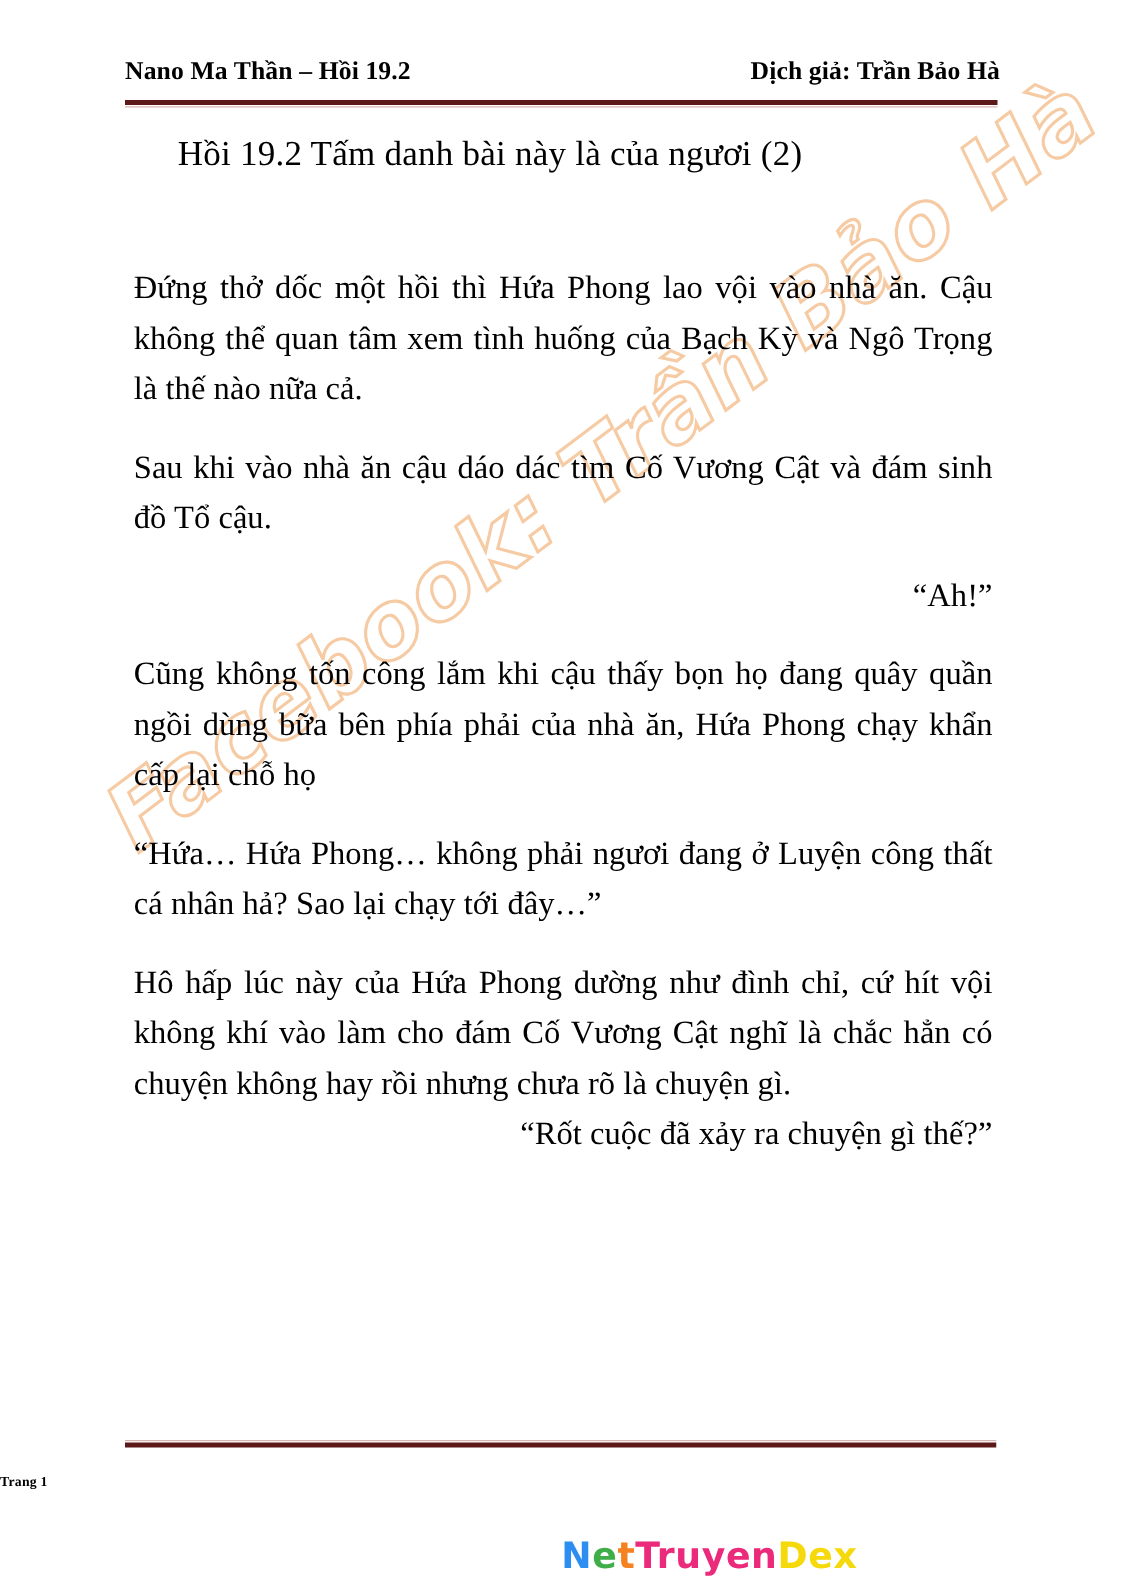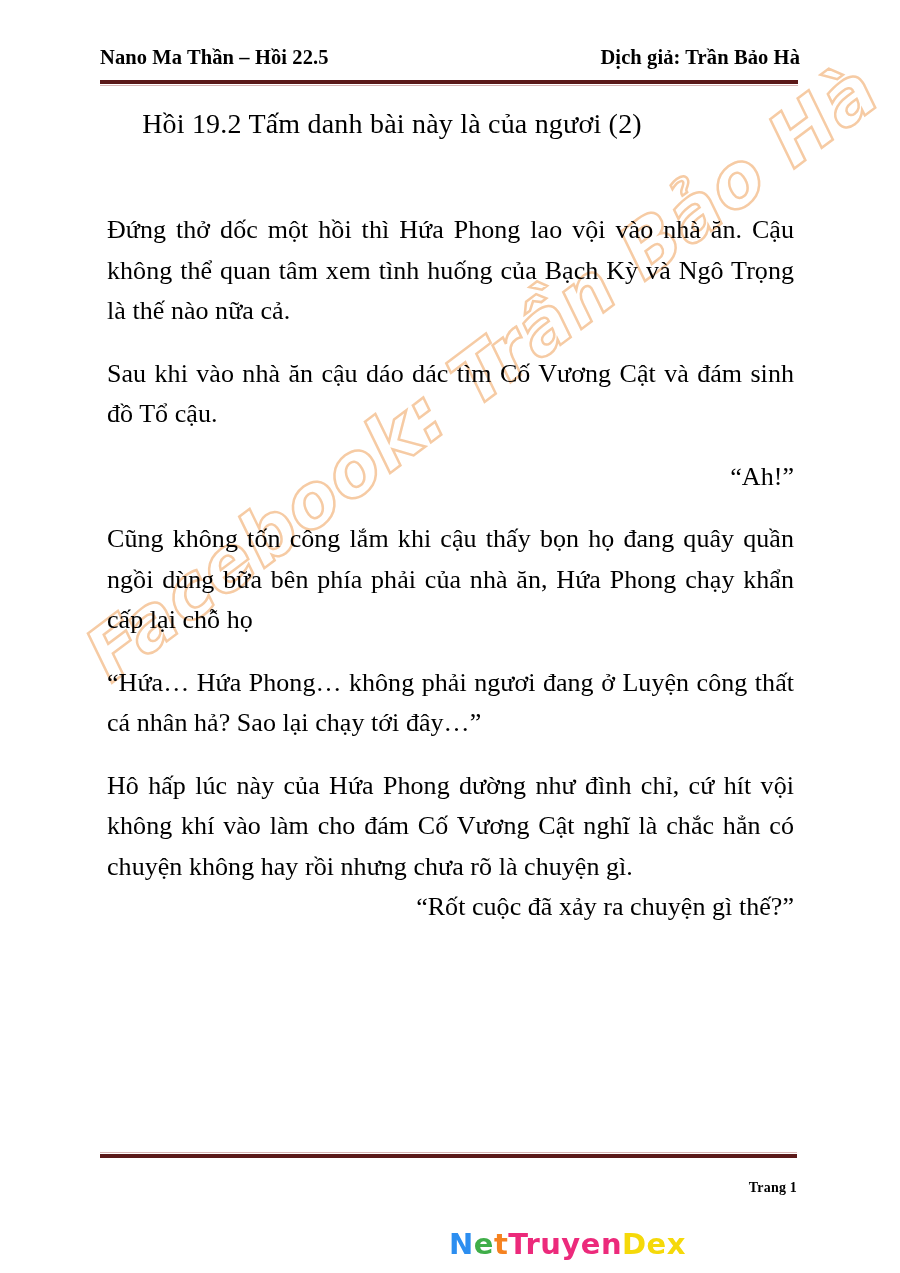--- a/index.html
+++ b/index.html
@@ -139,22 +139,21 @@
     background: #5b1919;
     width: 100%;
     margin-top: 1px;
   }
 
   .page-number {
     position: absolute;
     left: 0;
     top: 1180px;
     width: 797px;
-    text-align: right;
-    font-size: 14px;
+    font-size: 11px;
     font-weight: bold;
     letter-spacing: 0.2px;
   }
 
   
   .site-logo {
     position: absolute;
     left: 0;
     top: 1230px;
     width: 716px;
@@ -175,21 +174,21 @@
 
 <div class="page">
 
   <div class="watermark-layer">
     <div class="watermark-text" style="-webkit-text-stroke: 2.5px rgb(246, 203, 164);">Facebook: Trần Bảo Hà</div>
   </div>
 
   <div class="content-layer">
 
     <div class="doc-header">
-      <div class="hdr-left">Nano Ma Thần – Hồi 22.5</div>
+      <div class="hdr-left">Nano Ma Thần – Hồi 19.2</div>
       <div class="hdr-right">Dịch giả: Trần Bảo Hà</div>
     </div>
 
     <div class="header-rule">
       <div class="rule-thick" style="background: rgb(91, 25, 25);"></div>
       <div class="rule-thin"></div>
     </div>
 
     <div class="doc-title">Hồi 19.2 Tấm danh bài này là của ngươi (2)</div>
 

